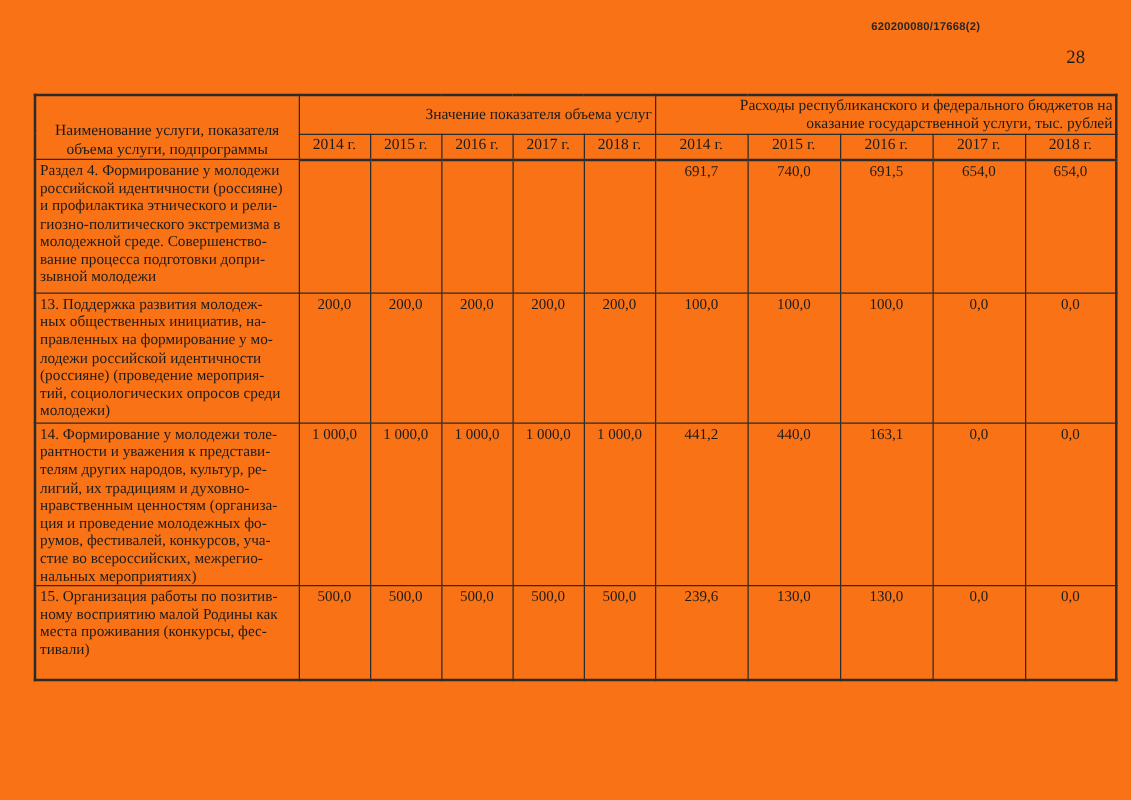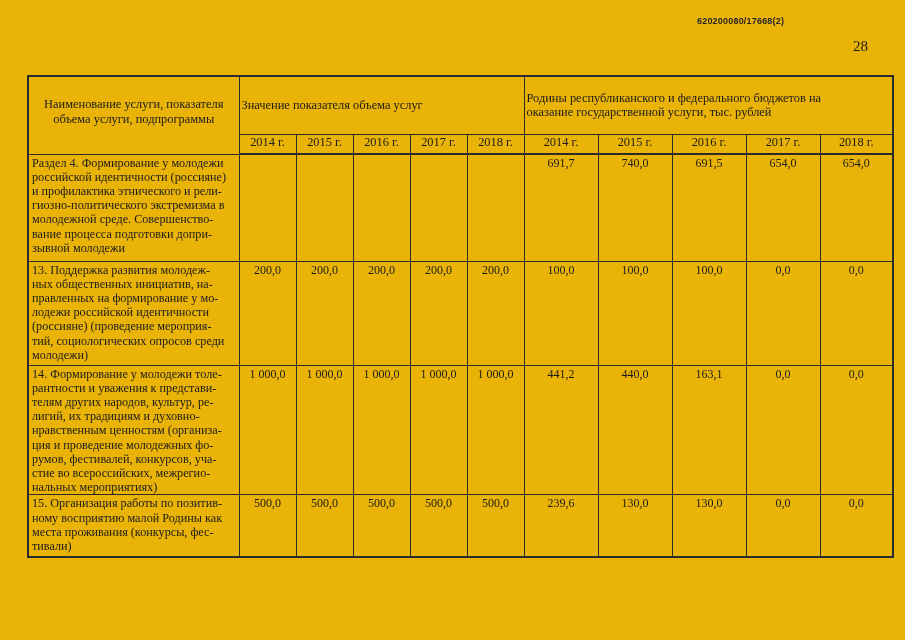--- a/index.html
+++ b/index.html
@@ -4,21 +4,21 @@
 <style>
   * { margin: 0; padding: 0; box-sizing: border-box; }
   html, body {
     width: 905px; height: 640px;
     background: #ffffff;
     font-family: "Liberation Serif", serif;
     color: #1c1c1c;
     position: relative;
     overflow: hidden;
   }
-  .page { position: absolute; inset: 0; background: #eab308; text-decoration: underline; }
+  .page { position: absolute; inset: 0; background: #f97316; text-decoration: underline; }
 
   .doc-ref {
     position: absolute; left: 697px; top: 16px;
     font-family: "Liberation Sans", sans-serif;
     font-size: 9px; font-weight: 600; letter-spacing: 0.2px;
     color: #262626;
   }
   .page-number {
     position: absolute; left: 853px; top: 38px;
     font-size: 15px; color: #1c1c1c;
@@ -35,34 +35,34 @@
     border: 1px solid #2b2b2b;
     overflow: hidden;
     color: #1c1c1c;
   }
   tr.hrow1 { height: 28px; }
   tr.hrow2 { height: 14px; }
   tr.hrow2 td { border-bottom-width: 2px; }
   tr.r0 { height: 107px; }
   tr.r1 { height: 104px; }
   tr.r2 { height: 129px; margin-left: 38px; }
-  tr.r3 { height: 62px; margin-top: 31px; }
+  tr.r3 { height: 76px; margin-top: 31px; }
   tbody td { border-top-width: 2px; }
 
   td.name-h {
     text-align: center; vertical-align: top;
     padding-top: 20px;
     font-size: 12.4px; line-height: 15px;
     white-space: pre-line;
   }
   td.group-h {
-    text-align: left; vertical-align: middle;
+    text-align: right; vertical-align: middle;
     font-size: 12.4px; line-height: 13.5px;
     white-space: pre-line;
-    padding: 15px 2px;
+    padding: 1px 2px;
   }
   td.year-h {
     text-align: center; vertical-align: middle;
     font-size: 12.4px;
     padding-bottom: 3px;
   }
   td.name-cell {
     text-align: left; vertical-align: top;
     padding: 1px 2px 0 3px;
     font-size: 12.2px; line-height: 14.2px;
@@ -94,21 +94,21 @@
         <col style="width:74px">
         <col style="width:74px">
         <col style="width:74px">
         <col style="width:73px">
     </colgroup>
     <thead>
       <tr class="hrow1">
         <td class="name-h" rowspan="2">Наименование услуги, показателя
 объема услуги, подпрограммы</td>
         <td class="group-h" colspan="5">Значение показателя объема услуг</td>
-        <td class="group-h" colspan="5">Родины республиканского и федерального бюджетов на
+        <td class="group-h" colspan="5">Расходы республиканского и федерального бюджетов на
 оказание государственной услуги, тыс. рублей</td>
       </tr>
       <tr class="hrow2">
         <td class="year-h">2014 г.</td>
         <td class="year-h">2015 г.</td>
         <td class="year-h">2016 г.</td>
         <td class="year-h">2017 г.</td>
         <td class="year-h">2018 г.</td>
         <td class="year-h">2014 г.</td>
         <td class="year-h">2015 г.</td>

